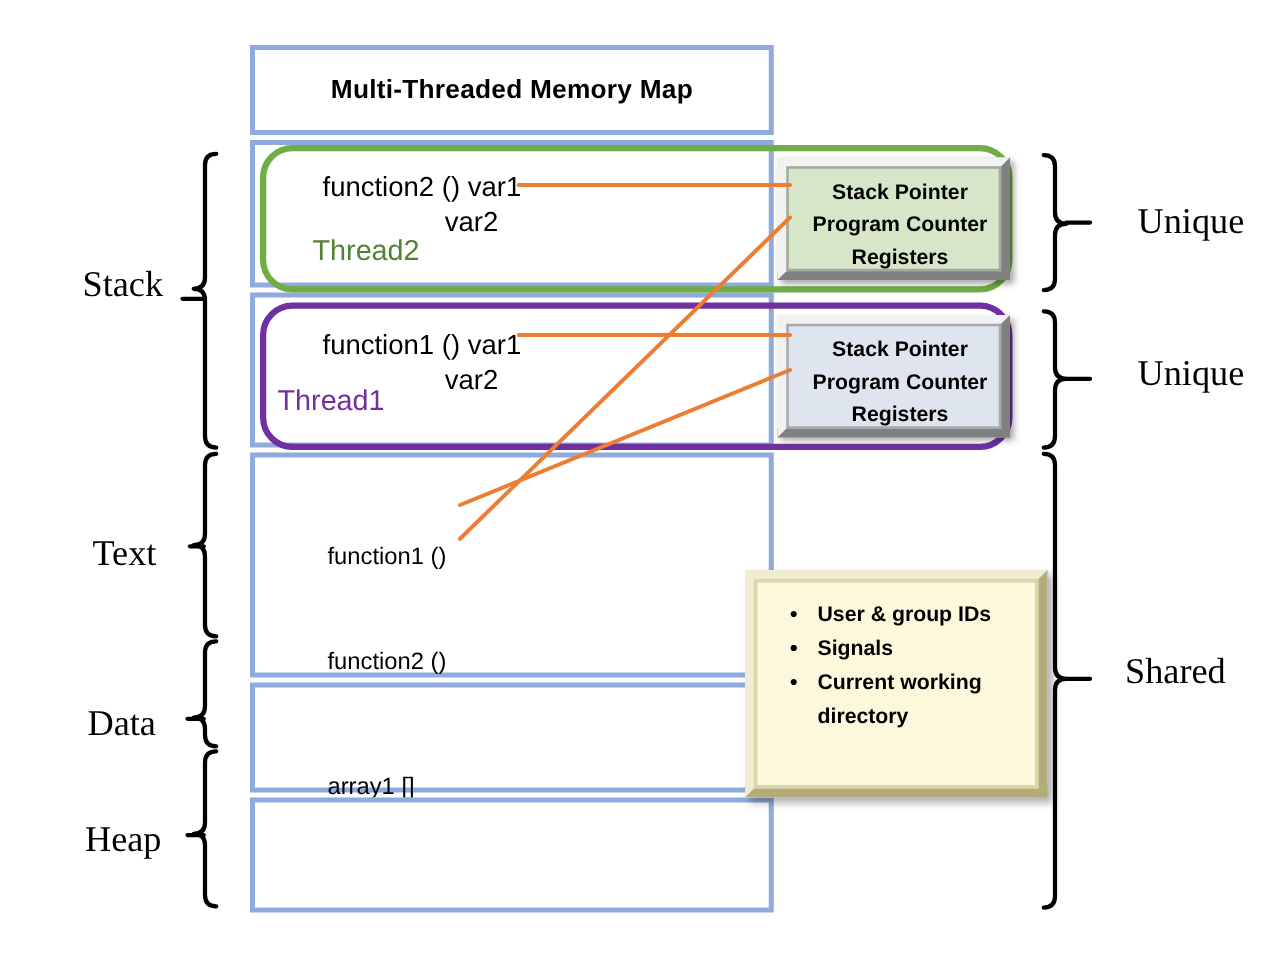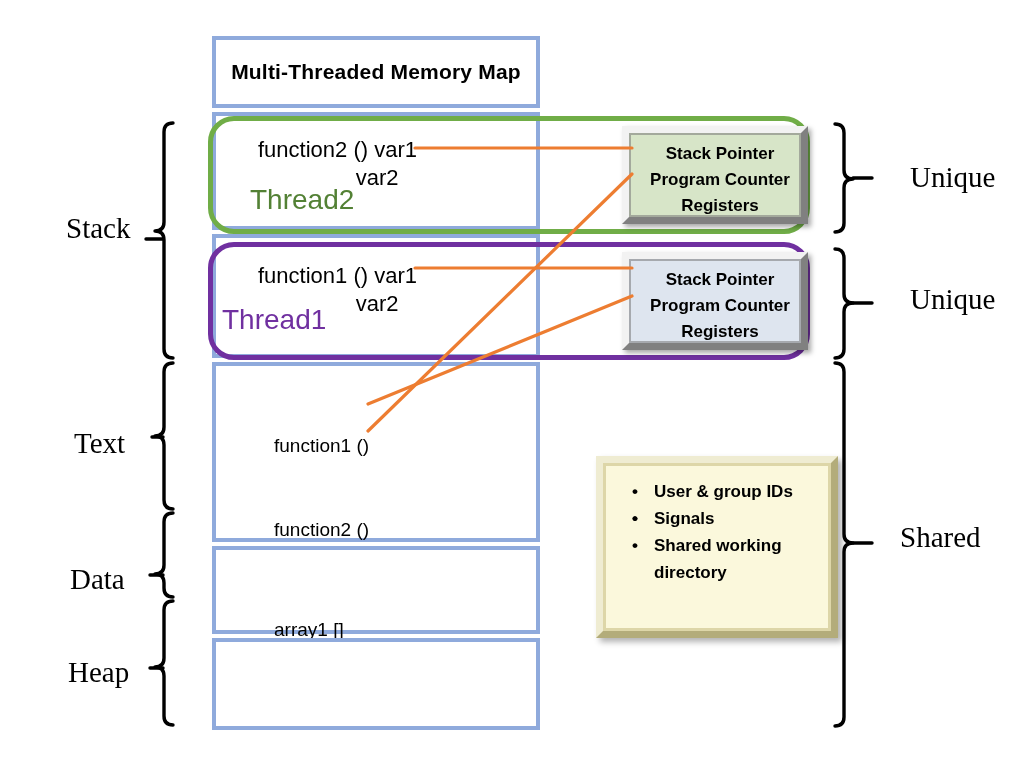--- a/index.html
+++ b/index.html
@@ -12,21 +12,21 @@
 
   
   #overlay{position:absolute;left:0;top:0;width:1024px;height:778px;pointer-events:none;}
 
   
   .memcol{position:absolute;left:200px;top:36px;width:378px;}
   .memrow{
     box-sizing:border-box;
     border:4px solid #8FAADC;
     background:#ffffff;
-    position:absolute;left:12px;width:328px;
+    position:absolute;left:0;width:419px;
   }
   .row-title{top:0;height:72px;display:flex;align-items:center;justify-content:center;}
   .row-title .t{font-size:21px;font-weight:bold;letter-spacing:.2px;}
   .row-stack2{top:76px;height:118px;}
   .row-stack1{top:198px;height:124px;}
   .row-text  {top:326px;height:180px;}
   .row-data  {top:510px;height:88px;}
   .row-heap  {top:602px;height:92px;}
 
   .codelist{padding:10px 0 0 58px;font-size:19px;line-height:28px;white-space:pre;}
@@ -34,21 +34,21 @@
 
   
   .threadbox{
     position:absolute;box-sizing:border-box;border-radius:26px;background:transparent;
   }
   #thread2-outline{left:208px;top:116px;width:602px;height:118px;border:5px solid #70AD47;}
   #thread1-outline{left:208px;top:242px;width:602px;height:118px;border:5px solid #7030A0;}
 
   .threadinner{position:absolute;}
   .tvars{font-size:22px;line-height:28px;white-space:pre;}
-  .tname{font-size:28px;line-height:34px;}
+  .tname{font-size:23px;line-height:34px;}
   #t2-vars{left:258px;top:136px;}
   #t2-name{left:250px;top:183px;color:#538135;}
   #t1-vars{left:258px;top:262px;}
   #t1-name{left:222px;top:303px;color:#7030A0;}
 
   
   .bevel{
     position:absolute;box-sizing:border-box;
     border-style:solid;border-width:7px;
     border-top-color:#f2f2f2;border-left-color:#f2f2f2;
@@ -165,21 +165,21 @@
       </li>
       <li>
         <span class="bul">•</span>
       </li>
       <li>
         <span class="bul">•</span>
         <span>Signals</span>
       </li>
       <li>
         <span class="bul">•</span>
-        <span>Shared working directory</span>
+        <span>Current working directory</span>
       </li>
     </ul>
   </div>
 
   <div class="sidelabel" id="lab-stack">Stack</div>
   <div class="sidelabel" id="lab-text">Text</div>
   <div class="sidelabel" id="lab-data">Data</div>
   <div class="sidelabel" id="lab-heap">Heap</div>
   <div class="sidelabel" id="lab-uniq1">Unique</div>
   <div class="sidelabel" id="lab-uniq2">Unique</div>

